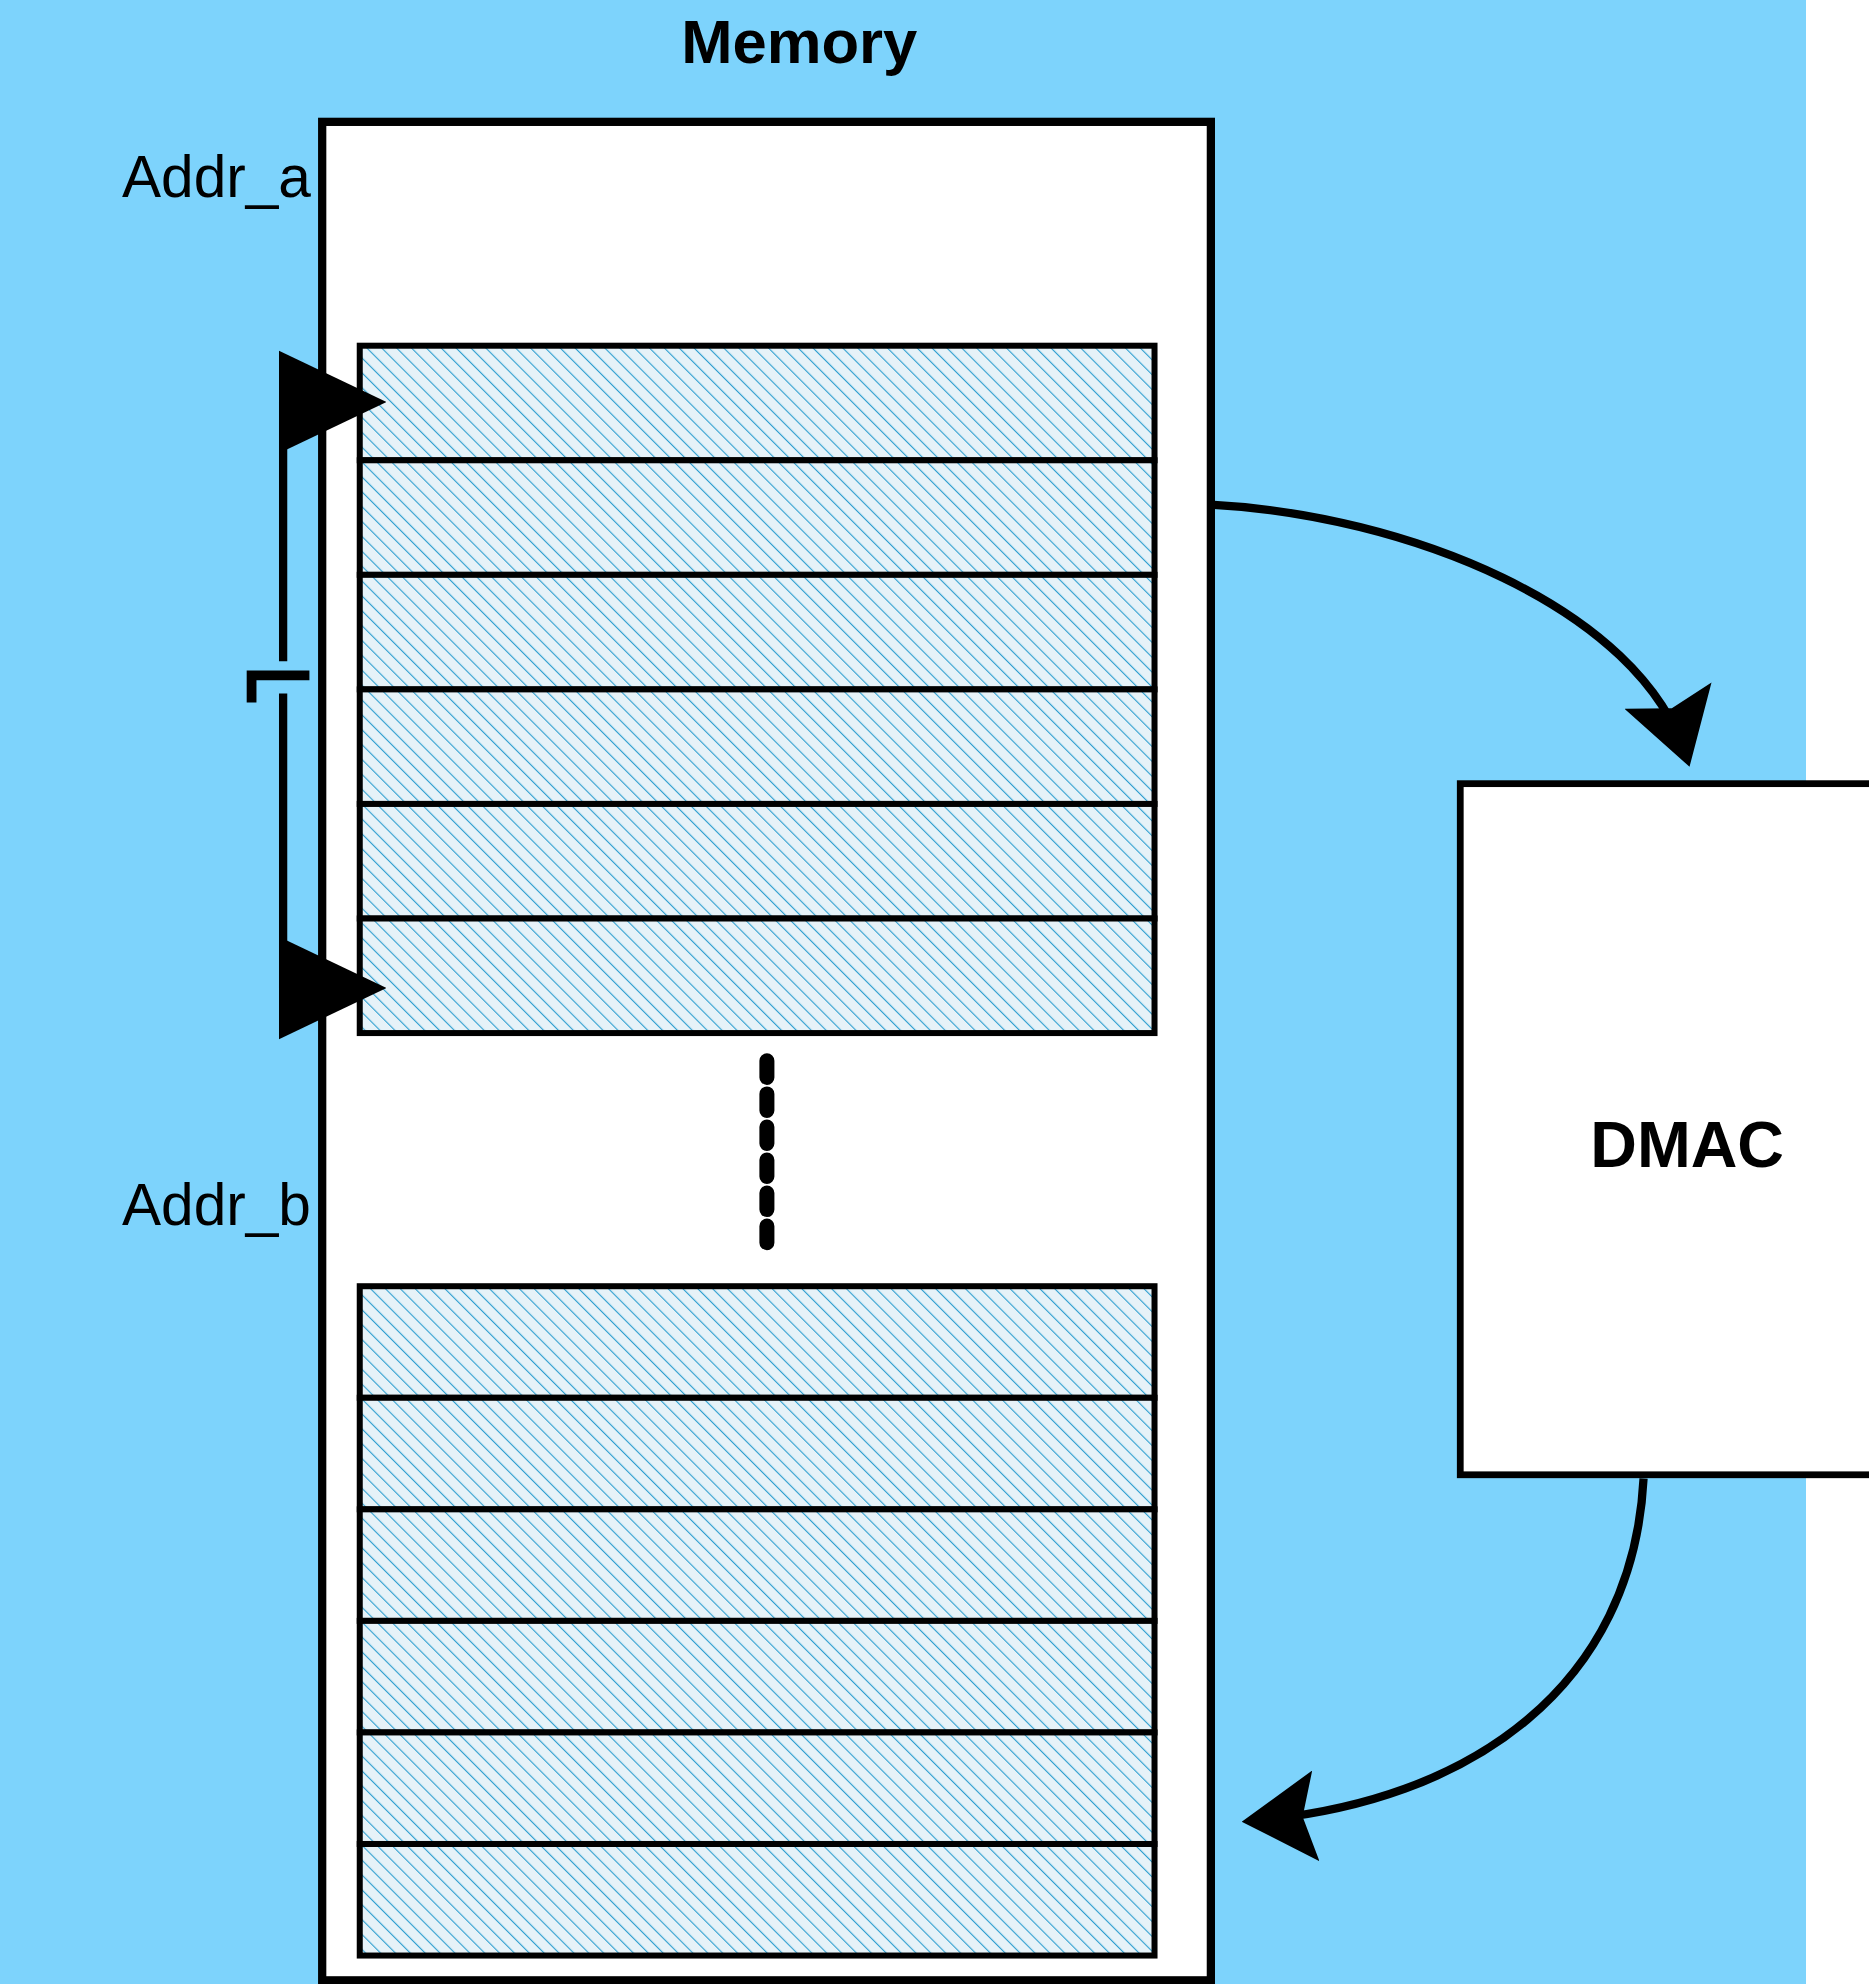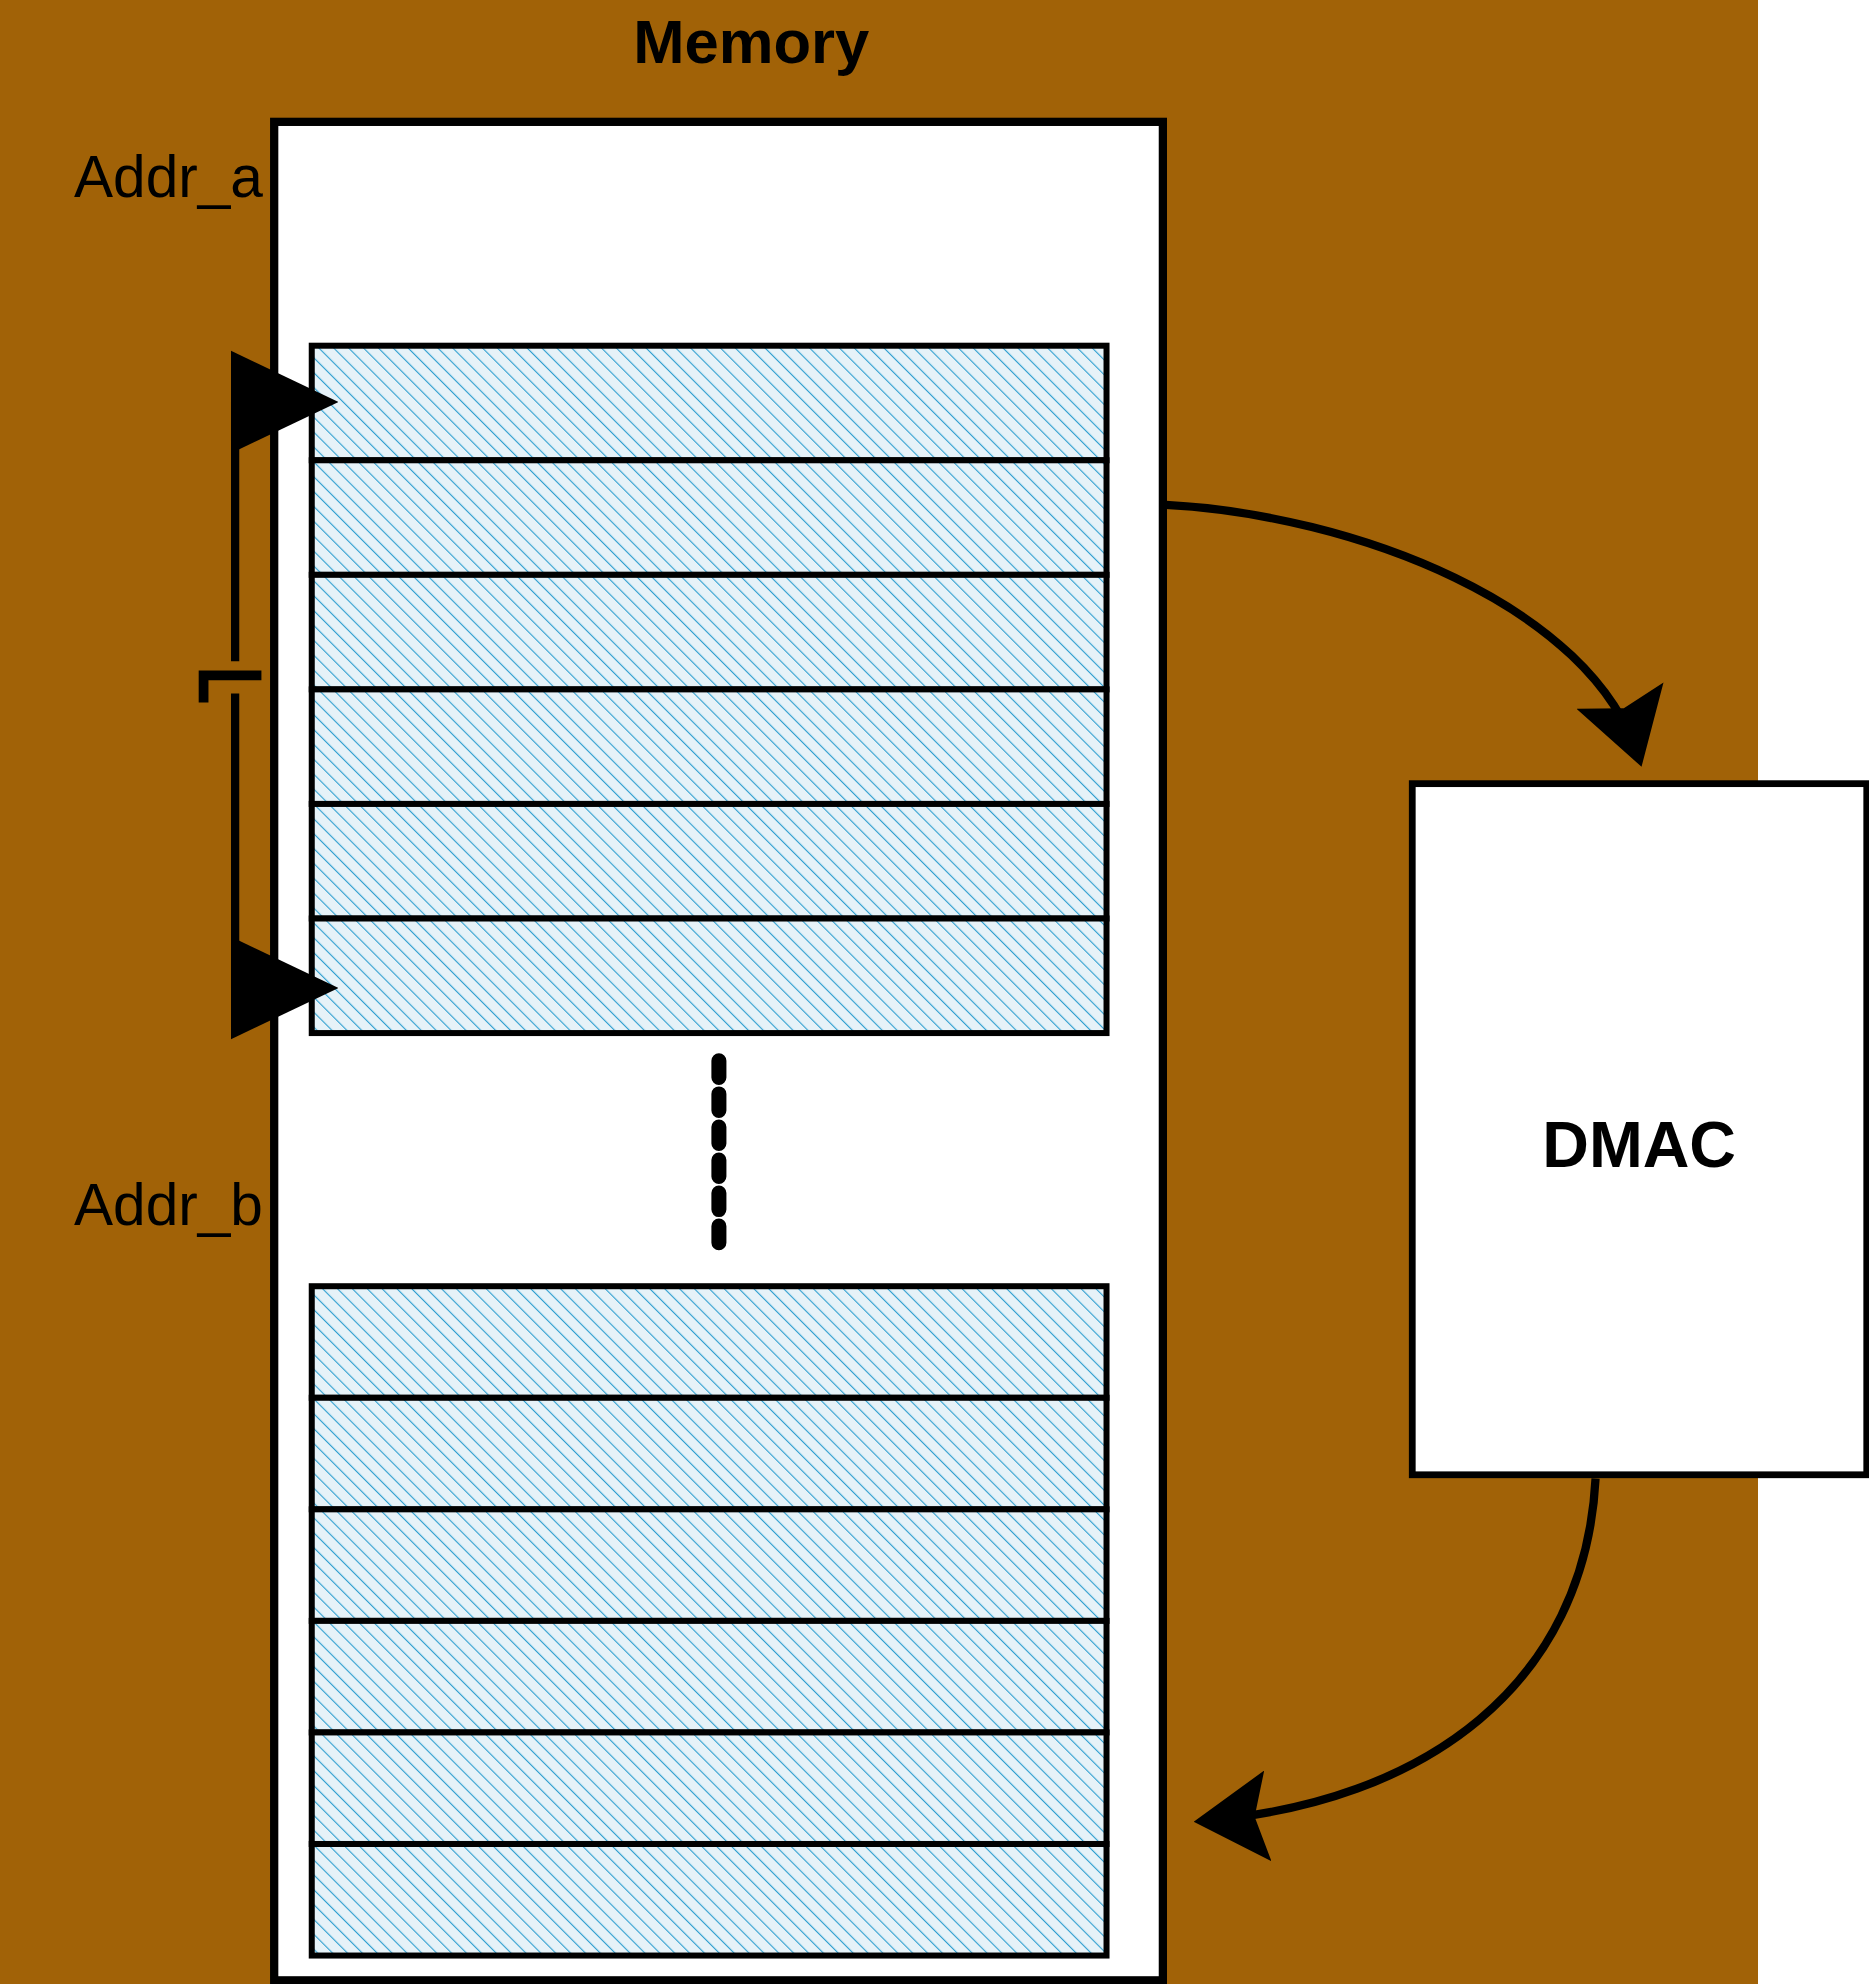--- a/index.html
+++ b/index.html
@@ -10,21 +10,22 @@
   body {
     width: 1869px;
     height: 1985px;
     font-family: "Liberation Sans", sans-serif;
     overflow: hidden;
   }
   #diagram-root {
     position: relative;
     width: 1758px;
     height: 1985px;
-    background: #a16207;
+    background: #7dd3fc;
+    padding-left: 48px;
   }
   svg.canvas {
     display: block;
     width: 1869px;
     height: 1985px;
   }
   .label-text {
     font-family: "Liberation Sans", sans-serif;
     fill: #000000;
     font-weight: 400;

